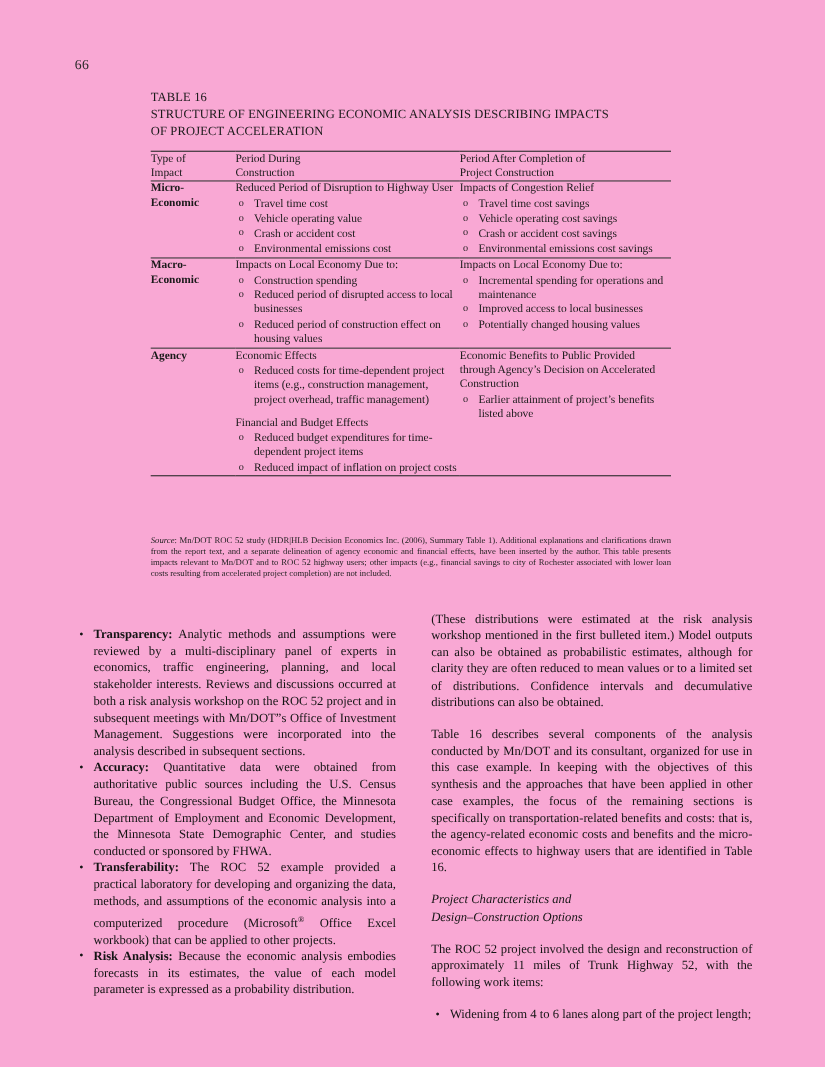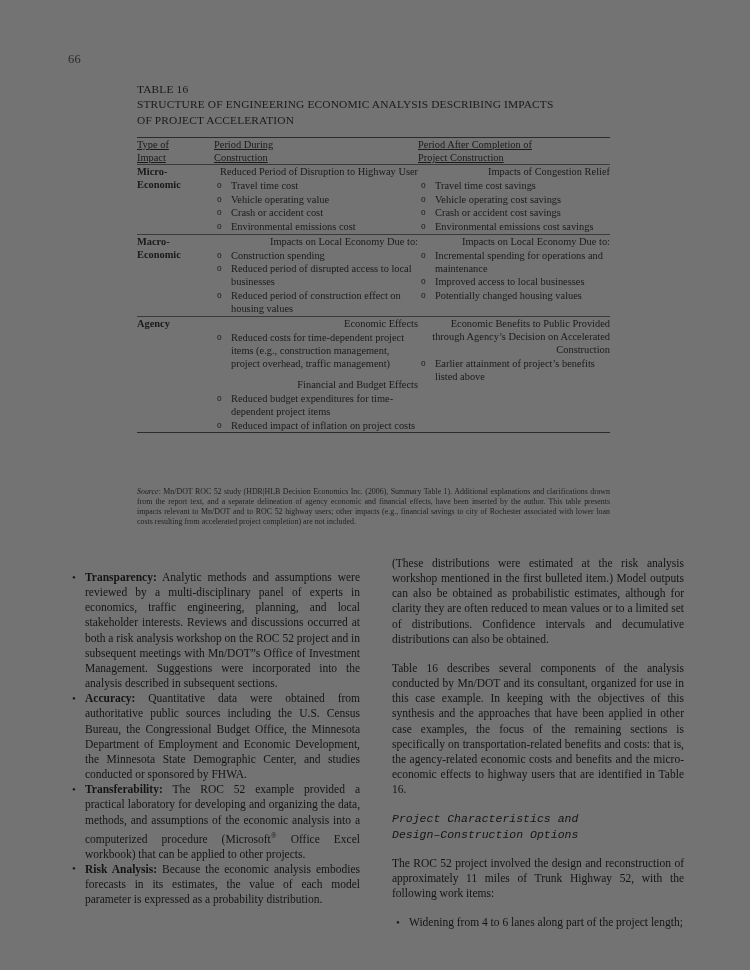--- a/index.html
+++ b/index.html
@@ -4,21 +4,21 @@
 <style>
   html, body {
     margin: 0;
     padding: 0;
     background: #ffffff;
   }
   .page {
     position: relative;
     width: 750px;
     height: 970px;
-    background: #737373;
+    background: #f9a8d4;
     overflow: hidden;
     font-family: "Liberation Serif", "DejaVu Serif", serif;
     color: #1a1a1a;
     -webkit-font-smoothing: antialiased;
   }
 
   
   .folio {
     position: absolute;
     left: 68px;
@@ -51,21 +51,21 @@
     font-size: 10.4px;
     line-height: 13.1px;
     color: #1a1a1a;
   }
   table.main td, table.main th {
     padding: 0;
     vertical-align: top;
     font-weight: normal;
     text-align: left;
   }
-  .rule-top    { border-top: 1.3px solid #2b2b2b; text-decoration: underline; }
+  .rule-top    { border-top: 1.3px solid #2b2b2b; }
   .rule-thin   { border-top: 0.9px solid #3a3a3a; }
   .rule-bottom { border-top: 1.3px solid #2b2b2b; }
 
   .col-type   { width: 77px; }
   .col-during { width: 204px; }
   .col-after  { width: 192px; }
 
   
   .hdr-cell { padding: 5px 0 6px 0; text-align: center; }
   .hdr-cell .l { display: block; white-space: nowrap; }
@@ -73,21 +73,21 @@
   .hdr-during { text-align: center; padding-right: 30px; }
   .hdr-after { text-align: center; padding-left: 2px; padding-right: 6px; }
 
   
   .body-cell { padding: 6px 0 9px 0; }
   .type-cell { padding-left: 4px; padding-top: 7px; }
   .type-cell .l { display: block; font-weight: bold; }
   .during-cell { padding-right: 8px; }
   .after-cell  { padding-left: 2px; padding-right: 4px; margin-left: 32px; }
 
-  .lead { margin: 0 0 1px 0; text-align: right; }
+  .lead { margin: 0 0 1px 0; }
 
   ul.olist {
     list-style: none;
     margin: 0;
     padding: 0;
   }
   ul.olist > li {
     position: relative;
     padding-left: 17px;
     margin: 0 0 0.5px 0;
@@ -159,21 +159,20 @@
     top: -0.5px;
     font-size: 11px;
   }
   .term { font-weight: bold; }
 
   .sec-head {
     font-style: italic;
     font-size: 11.5px;
     line-height: 15.15px;
     margin: 0;
-    font-family: Liberation Mono, monospace;
   }
   .sec-head span { display: block; }
 
   .sup { font-size: 7.6px; vertical-align: super; }
 </style>
 </head>
 <body>
 
 <div class="page">
 

